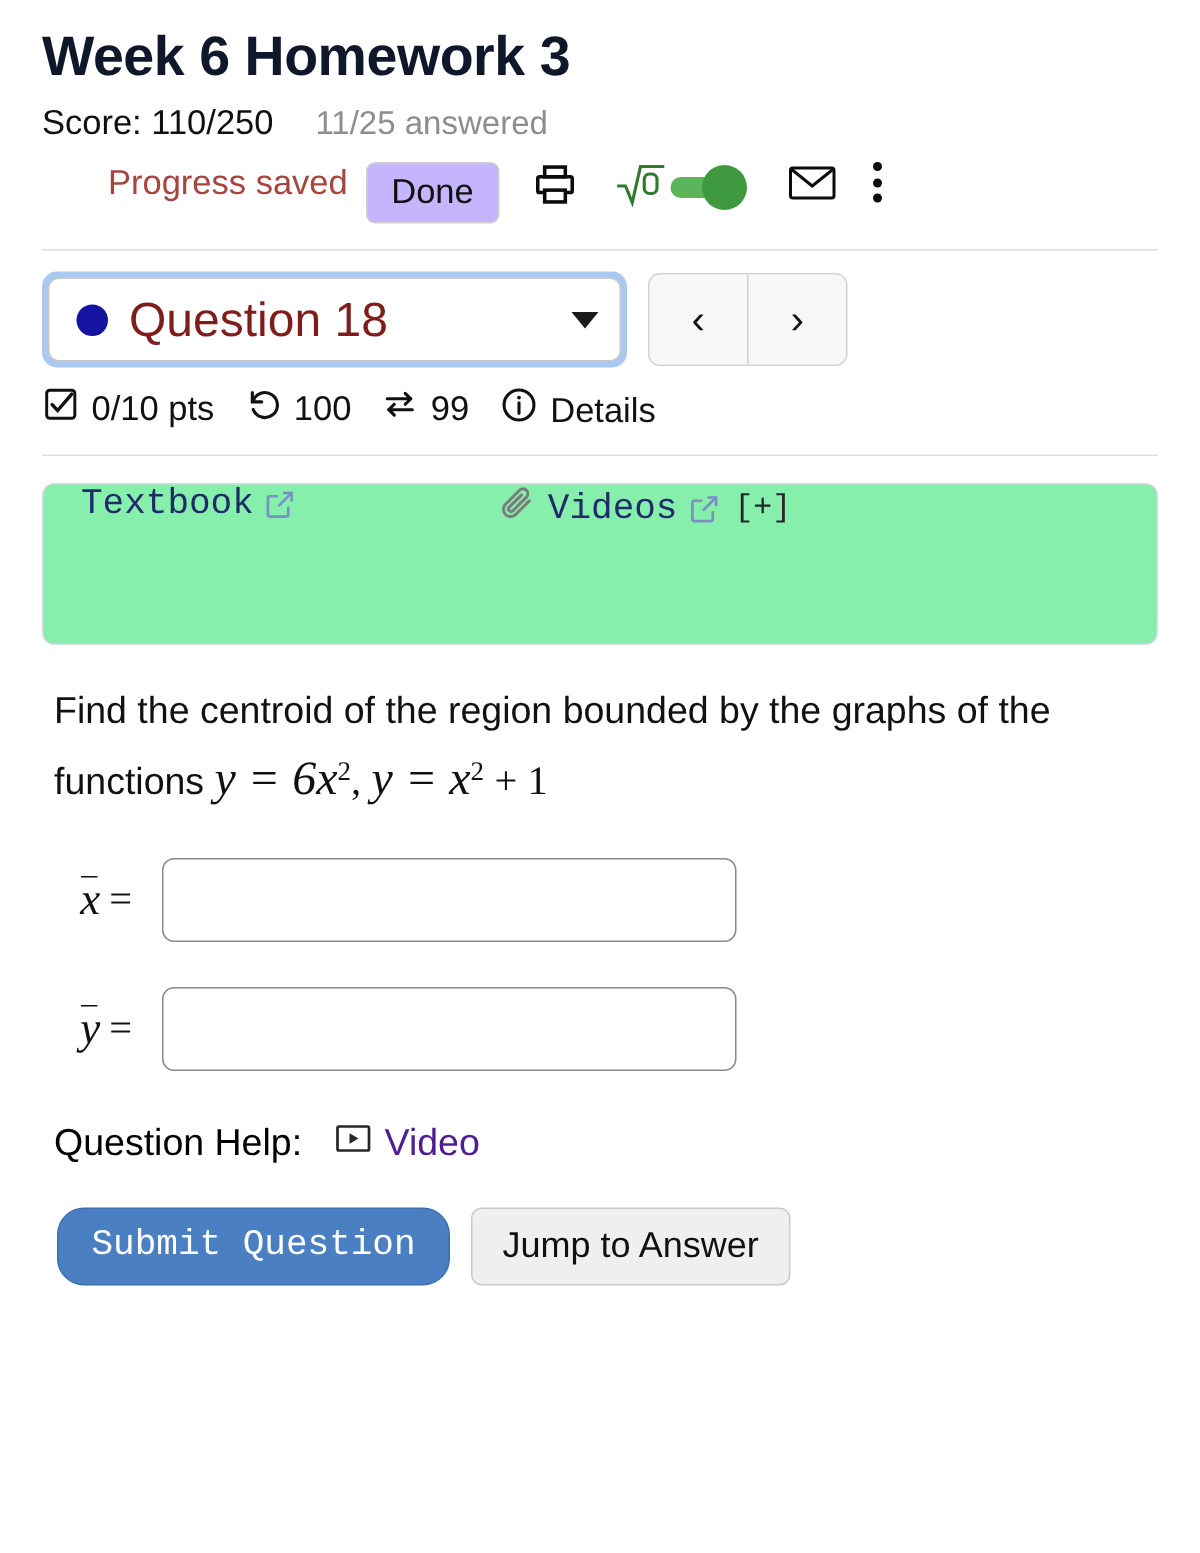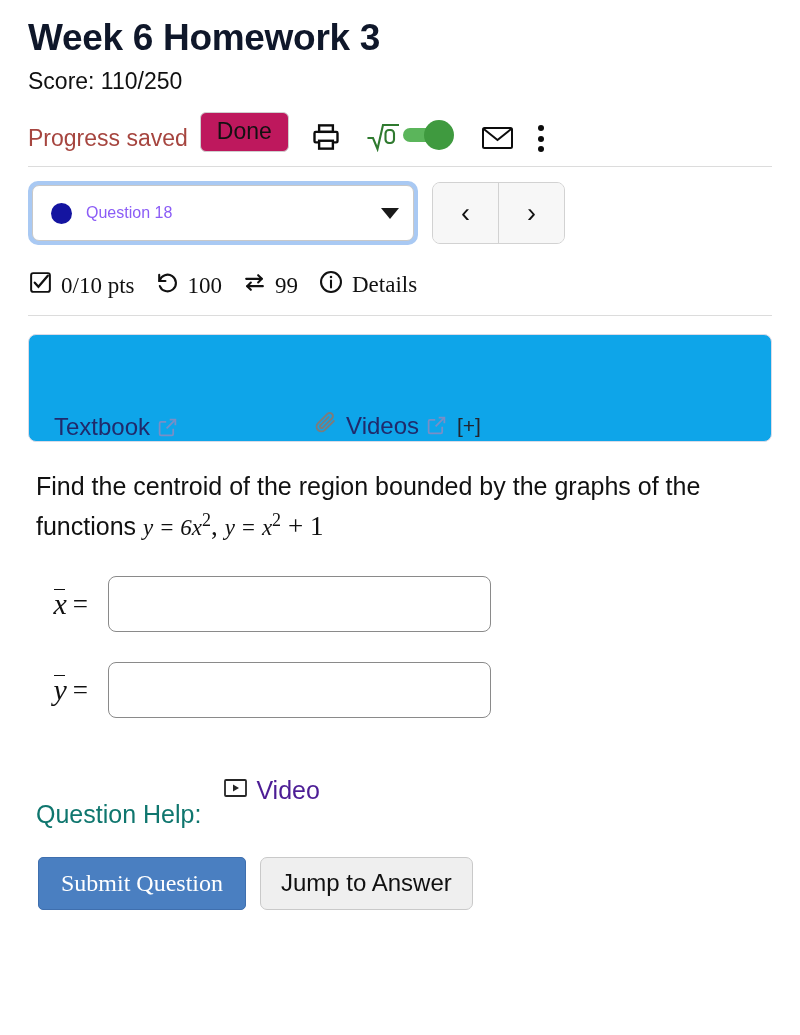--- a/index.html
+++ b/index.html
@@ -39,32 +39,33 @@
   .score-text { color: #101010; }
   .answered-text {
     color: #8d8d8d;
     margin-left: 28px;
     font-size: 22px;
   }
 
   
   .toolbar {
     display: flex;
-    align-items: flex-end;
+    align-items: flex-start;
     margin-top: 13px;
     height: 44px;
+    margin-left: 44px;
   }
   .progress-saved {
     color: #a6453f;
     font-size: 23px;
     margin-right: 12px;
     white-space: nowrap;
   }
   .done-btn {
-    background: #be185d;
+    background: #c4b5fd;
     border: 1px solid #cfcfcf;
     border-radius: 6px;
     font-size: 23px;
     font-family: "Liberation Sans", sans-serif;
     color: #111;
     padding: 6px 16px 7px 16px;
     cursor: pointer;
     line-height: 1.1;
   }
   .tb-icon {
@@ -127,23 +128,23 @@
     box-sizing: border-box;
     cursor: pointer;
   }
   .q-dot {
     width: 21px; height: 21px;
     border-radius: 50%;
     background: #1414a0;
     flex: none;
   }
   .q-label {
-    font-size: 16px;
+    font-size: 32px;
     margin-left: 14px;
-    color: #8b5cf6;
+    color: #7f1d1d;
     flex: 1;
   }
   .q-caret {
     width: 0; height: 0;
     border-left: 9px solid transparent;
     border-right: 9px solid transparent;
     border-top: 11px solid #1a1a1a;
     flex: none;
   }
   .navgroup {
@@ -164,42 +165,42 @@
     cursor: pointer;
     font-size: 27px;
     color: #111;
     font-family: "Liberation Sans", sans-serif;
   }
   .navbtn + .navbtn { border-left: 1px solid #d2d2d2; }
 
   
   .stats {
     display: flex;
-    align-items: flex-end;
-    margin-top: 24px;
+    align-items: flex-start;
+    margin-top: 12px;
     font-size: 23px;
     color: #111;
-    font-family: Liberation Serif, serif;
   }
   .stat { display: flex; align-items: center; }
   .stat + .stat { margin-left: 20px; }
   .stat .txt { margin-left: 8px; }
   .details-link { cursor: pointer; }
 
   
   .resources {
     margin-top: 18px;
-    background: #0ea5e9;
+    background: #86efac;
     border: 1px solid #d9dbe8;
     border-radius: 8px;
     height: 108px;
     width: 744px;
     box-sizing: border-box;
     display: flex;
-    align-items: flex-end;
+    align-items: flex-start;
+    font-family: Liberation Mono, monospace;
   }
   .res-item {
     display: flex;
     align-items: center;
     font-size: 24px;
     cursor: pointer;
   }
   .res-textbook { margin-left: 25px; }
   .res-videos { margin-left: 135px; }
   .res-link-text { color: #202a6b; }
@@ -218,21 +219,21 @@
   .mathline { margin-top: 2px; }
   .centroid-line {
     margin-top: 36px;
     font-size: 25px;
     color: #111;
     margin-left: 8px;
   }
   .m {
     font-family: "Liberation Serif", serif;
     font-style: italic;
-    font-size: 23px;
+    font-size: 32px;
   }
   .mroman {
     font-family: "Liberation Serif", serif;
     font-style: normal;
     font-size: 27px;
   }
   .msup {
     font-family: "Liberation Serif", serif;
     font-style: normal;
     font-size: 18px;
@@ -291,42 +292,42 @@
   }
 
   
   .helprow {
     display: flex;
     align-items: center;
     margin-top: 34px;
     margin-left: 8px;
     font-size: 25px;
   }
-  .help-label { color: #0f766e; margin-top: 48px; }
+  .help-label { color: #000000; }
   .help-item {
     display: flex;
     align-items: center;
     margin-left: 22px;
     cursor: pointer;
   }
   .help-item .lbl { color: #4c1d95; margin-left: 8px; }
 
   .btnrow {
     display: flex;
     align-items: center;
     margin-top: 28px;
     margin-left: 10px;
   }
   .submit-btn {
     background: #4a7fc1;
     border: 1px solid #3f6fae;
     color: #ffffff;
-    border-radius: 5px;
+    border-radius: 18px;
     font-size: 24px;
-    font-family: Liberation Serif, serif;
+    font-family: Liberation Mono, monospace;
     padding: 12px 22px;
     cursor: pointer;
     line-height: 1.1;
   }
   .jump-btn {
     background: #efefef;
     border: 1px solid #c9c9c9;
     color: #111;
     border-radius: 7px;
     font-size: 24px;
@@ -339,20 +340,21 @@
 </style>
 </head>
 <body>
 
 <div class="page">
 
   <h1 class="hw-title">Week 6 Homework 3</h1>
 
   <div class="score-row">
     <span class="score-text">Score: 110/250</span>
+    <span class="answered-text">11/25 answered</span>
   </div>
 
   <div class="toolbar">
     <span class="progress-saved">Progress saved</span>
 
     <button class="done-btn">Done</button>
 
     <span class="tb-icon">
       <svg width="30" height="30" viewBox="0 0 24 24" fill="none" stroke="#0c0c0c" stroke-width="1.9">
         <rect x="6.5" y="2.7" width="11" height="5.2"></rect>

